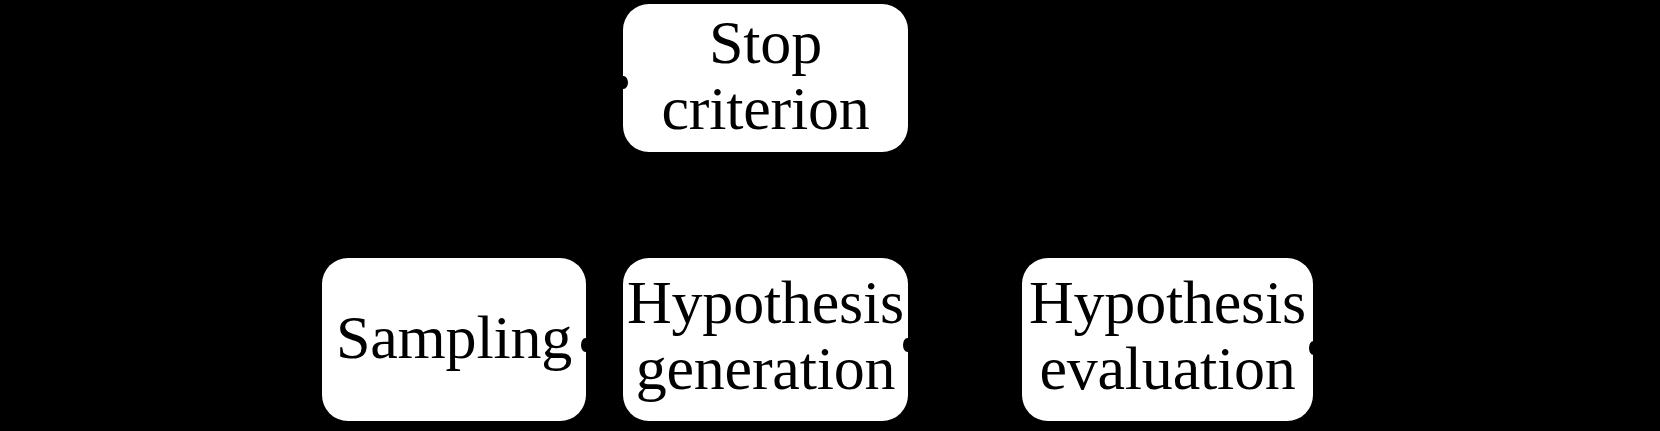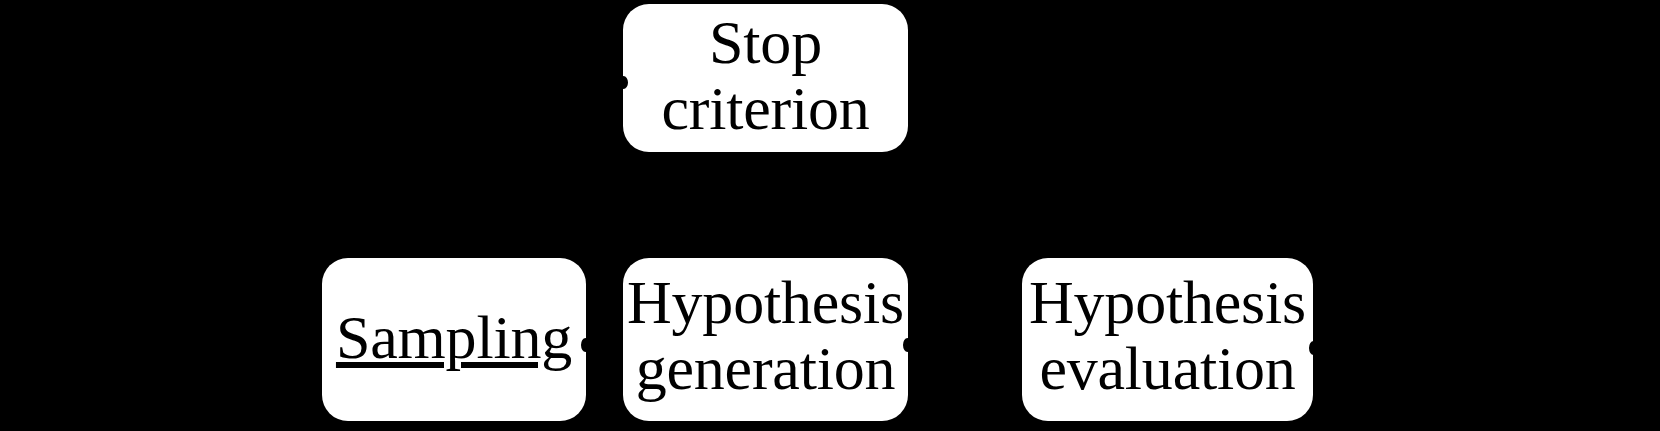--- a/index.html
+++ b/index.html
@@ -41,21 +41,20 @@
     height: 148px;
     padding-bottom: 4px;
   }
   
   #node-sampling {
     left: 322px;
     top: 258px;
     width: 264px;
     height: 163px;
     padding-bottom: 4px;
-    text-decoration: underline;
   }
   #node-hypothesis-generation {
     left: 623px;
     top: 258px;
     width: 285px;
     height: 163px;
     padding-bottom: 8px;
   }
   #node-hypothesis-evaluation {
     left: 1022px;

